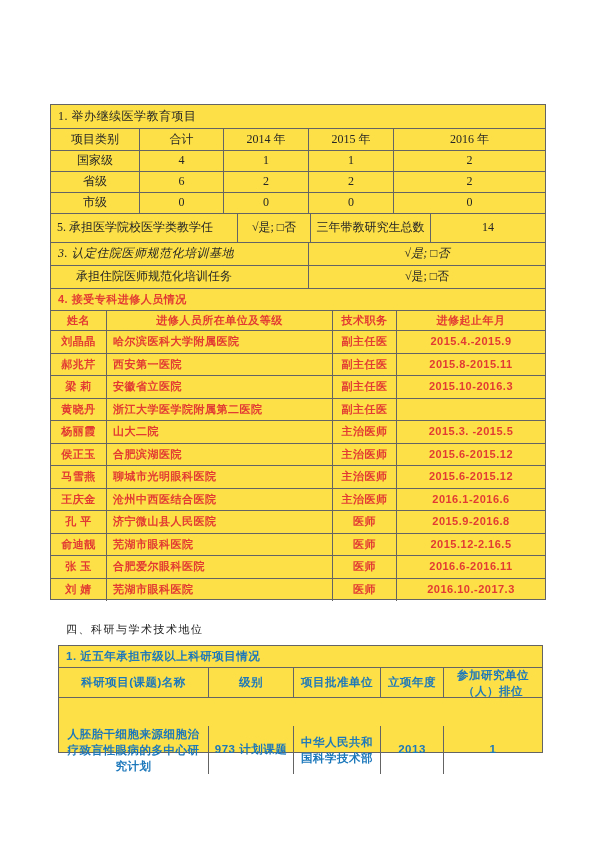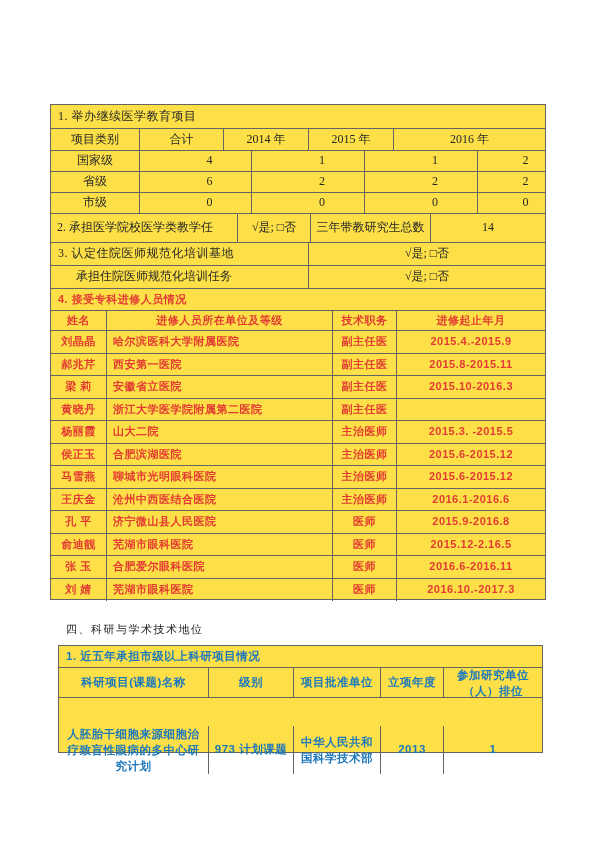--- a/index.html
+++ b/index.html
@@ -15,22 +15,22 @@
 
   .row { display:flex; box-sizing:border-box; border-bottom:1px solid #646464; }
   .row.last { border-bottom:none; }
   .c { box-sizing:border-box; border-right:1px solid #646464; display:flex;
        align-items:center; justify-content:center; overflow:hidden;
        font-size:12px; line-height:1.15; text-align:center; }
   .c.end { border-right:none; flex:1; }
   .c.left { justify-content:flex-start; text-align:left; }
 
   
-  .hA1{height:24px;} .hA2{height:22px;} .hA3{height:21px;gap:28px;}
-  .hA6{height:29px;} .hA7{height:23px;} .hA8{height:23px;}
+  .hA1{height:24px;} .hA2{height:22px;} .hA3{height:21px;}
+  .hA6{height:29px;} .hA7{height:23px;font-style:italic;} .hA8{height:23px;}
   .hA9{height:22px;} .hA10{height:20px;} .hAr{height:22.5px;}
 
   
   .wA1{width:89px;} .wA2{width:84px;} .wA3{width:85px;} .wA4{width:85px;}
   .wB1{width:187px;} .wB2{width:73px;} .wB3{width:120px;}
   .wC1{width:258px;}
   .wR1{width:56px;} .wR2{width:226px;} .wR3{width:64px;}
 
   
   .hB1{height:22px;} .hB2{height:30px;} .hB3{flex:1;margin-top:28px;}
@@ -89,21 +89,21 @@
 
     <div class="row hA3">
       <div class="c wA1">市级</div>
       <div class="c wA2">0</div>
       <div class="c wA3">0</div>
       <div class="c wA4">0</div>
       <div class="c end">0</div>
     </div>
 
     <div class="row hA6">
-      <div class="c wB1 left pl6">2. 承担医学院校医学类教学任</div>
+      <div class="c wB1 left pl6">5. 承担医学院校医学类教学任</div>
       <div class="c wB2">√是; □否</div>
       <div class="c wB3">三年带教研究生总数</div>
       <div class="c end">14</div>
     </div>
 
     <div class="row hA7">
       <div class="c wC1 left titlecell">3. 认定住院医师规范化培训基地</div>
       <div class="c end">√是; □否</div>
     </div>
     <div class="row hA8">

